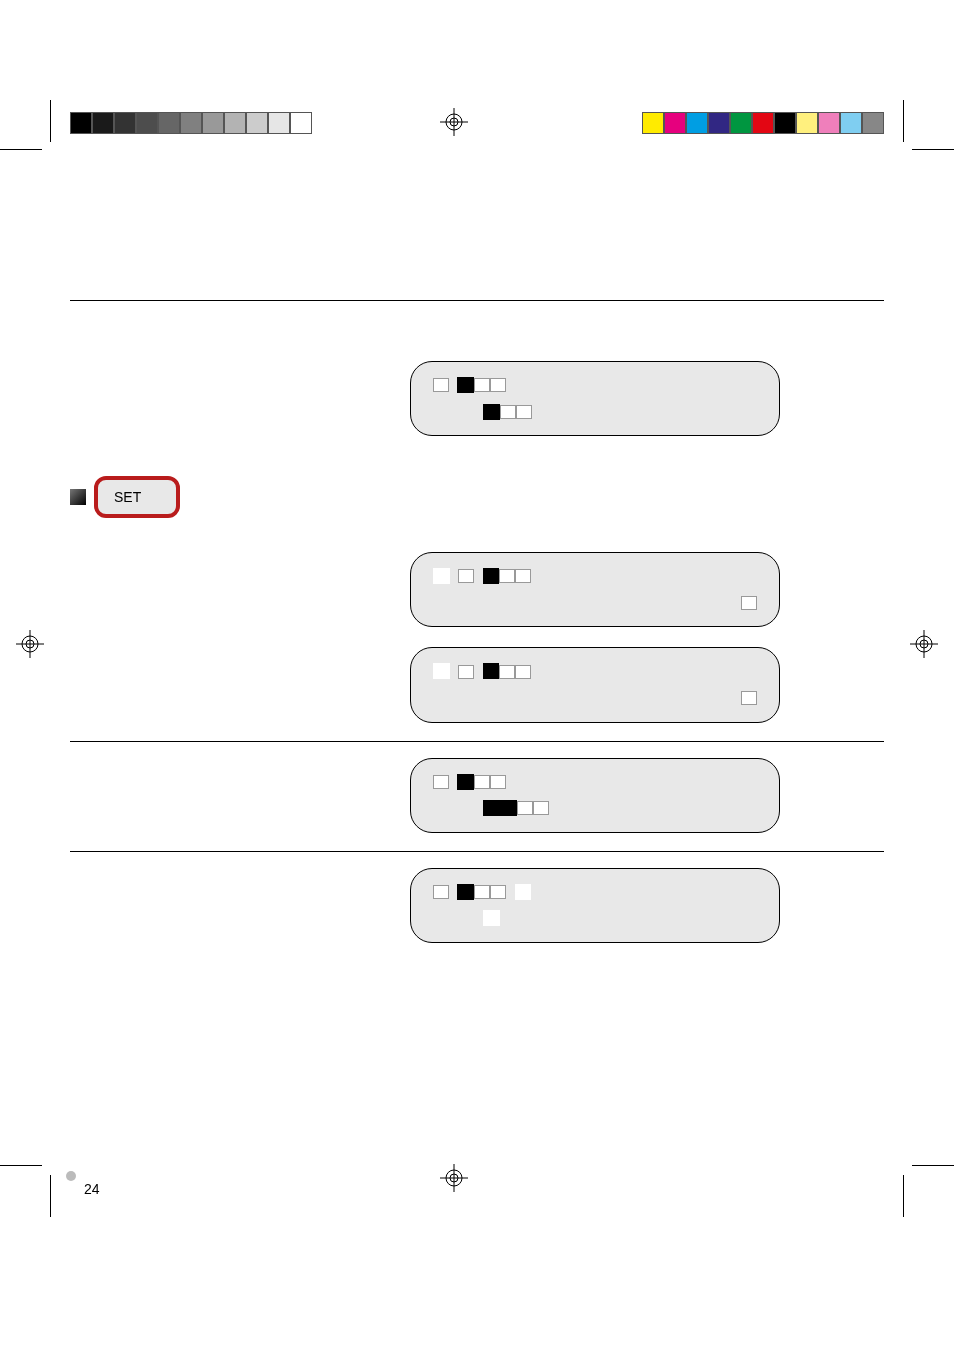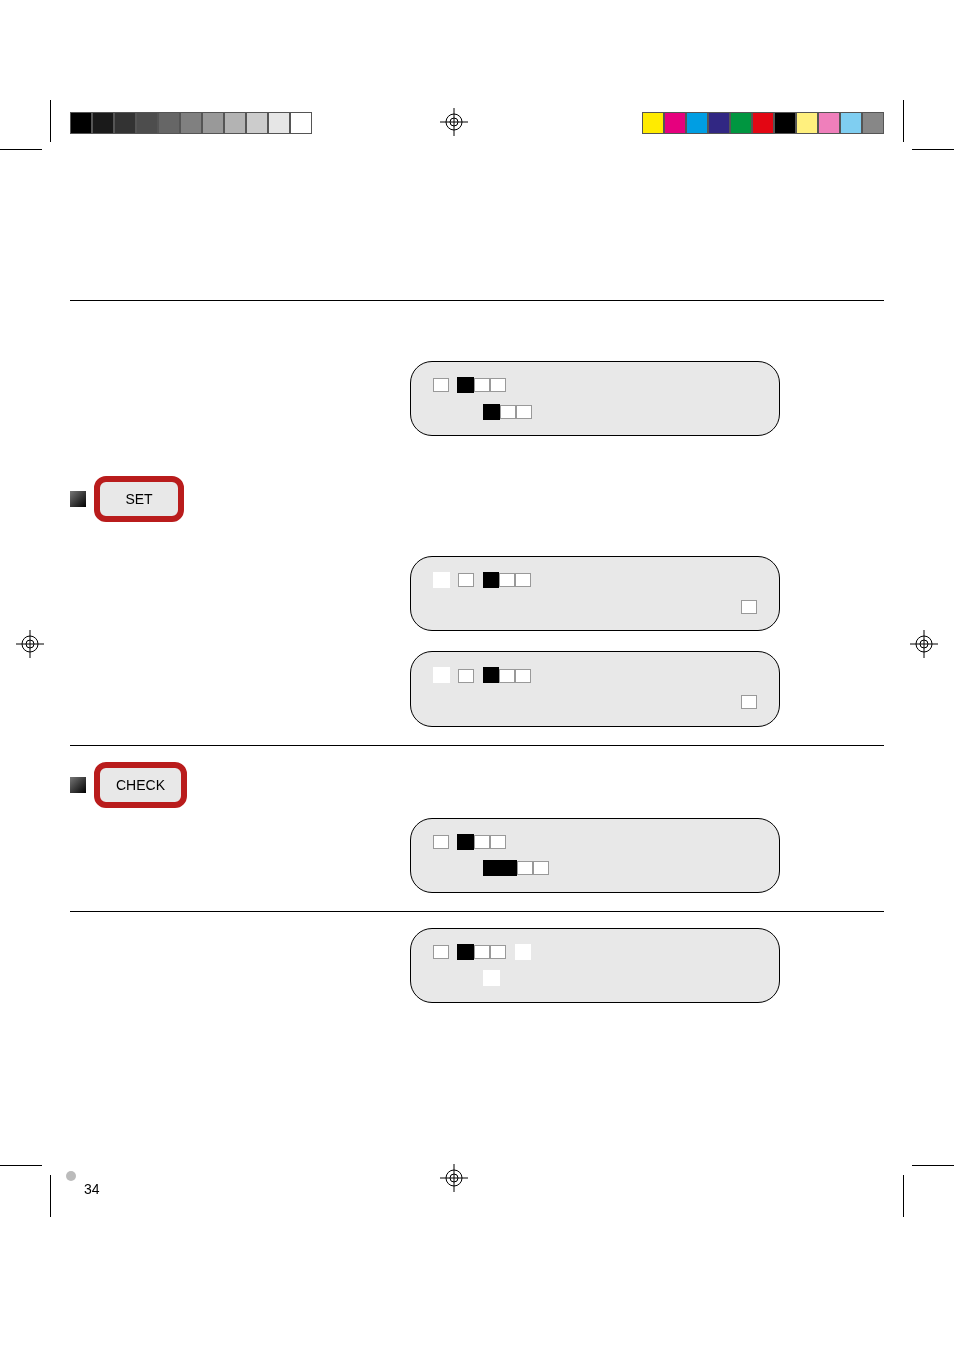--- a/index.html
+++ b/index.html
@@ -78,27 +78,26 @@
   font-size: 14px;
   line-height: 1.9;
   width: 370px;
   min-height: 58px;
   box-sizing: border-box;
 }
 .lcd .row2 { padding-left: 50px; }
 .lcd .right { float: right; }
 .btn {
   background: #e8e8e8;
-  border: 6px solid #b91c1c;
+  border: 4px solid #b91c1c;
   border-radius: 12px;
   display: inline-block;
   padding: 4px 16px;
   font-size: 14px;
   min-width: 46px;
-  text-align: center;
   height: 26px;
   line-height: 26px;
   box-sizing: content-box;
 }
 .bullet {
   width: 16px;
   height: 16px;
   background: linear-gradient(135deg, #777, #000);
   display: inline-block;
   vertical-align: middle;
@@ -253,25 +252,20 @@
         <div class="lcd">
           <div><span style="background:#fff;">&nbsp;&nbsp;</span> <span class="blankmini"></span> <span style="background:#000;color:#000">&nbsp;&nbsp;</span><span class="blankmini"></span><span class="blankmini"></span></div>
           <div><span></span> <span style="background:#fff;"><span></span></span><span class="right"><span class="blankmini"></span></span></div>
         </div>
       </div>
     </div>
 
     <hr class="inner">
 
     <div style="margin-top:16px;">
-      <div class="step-head">
-        <span class="bullet"></span>
-        <span class="btn">CHECK</span>
-        <span style="margin-left:10px; font-size:15px"></span>
-      </div>
       <div class="step-row" style="margin-top:10px;">
         <div class="left">
           <div class="txt"></div>
         </div>
         <div class="lcd">
           <div><span></span> <span class="blankmini"></span> <span style="background:#000;color:#000">&nbsp;&nbsp;</span><span class="blankmini"></span><span class="blankmini"></span></div>
           <div class="row2"><span style="background:#000;color:#000">&nbsp;&nbsp;</span><span style="background:#000;color:#000">&nbsp;&nbsp;</span><span class="blankmini"></span><span class="blankmini"></span> <span></span></div>
         </div>
       </div>
     </div>
@@ -284,16 +278,16 @@
           <div class="txt"></div>
         </div>
         <div class="lcd">
           <div><span></span> <span class="blankmini"></span> <span style="background:#000;color:#000">&nbsp;&nbsp;</span><span class="blankmini"></span><span class="blankmini"></span> <span style="background:#fff;">&nbsp;&nbsp;</span></div>
           <div class="row2"><span style="background:#fff;">&nbsp;&nbsp;</span> <span></span></div>
         </div>
       </div>
     </div>
 
     <div class="dot"></div>
-    <div class="page-num">34</div>
+    <div class="page-num">24</div>
   </div>
 
 </div>
 
 </body></html>

